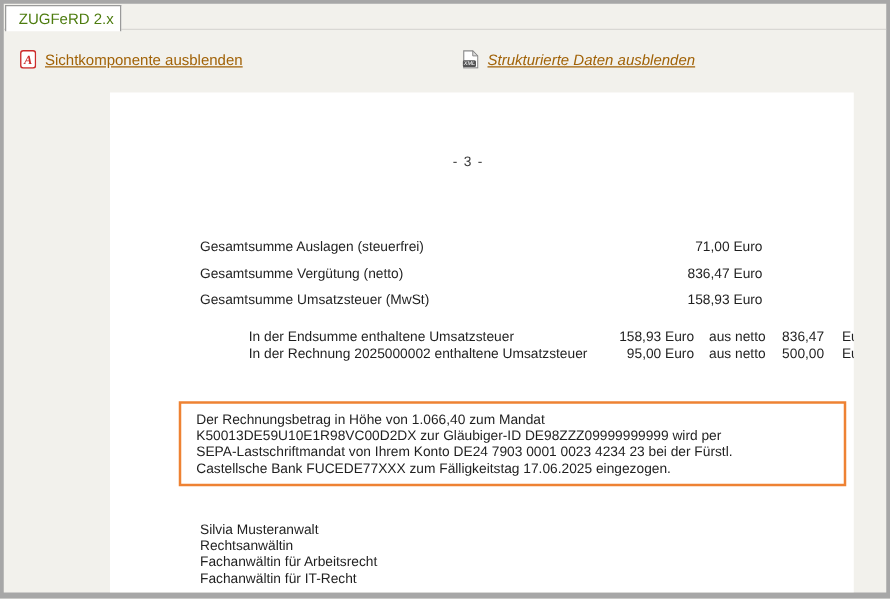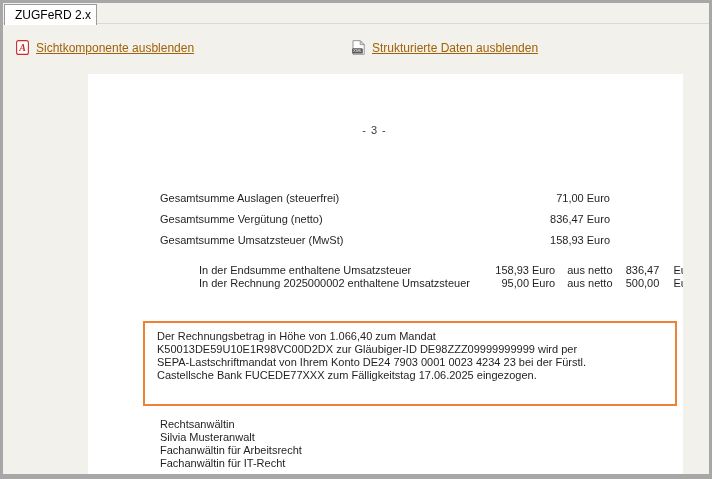--- a/index.html
+++ b/index.html
@@ -19,37 +19,37 @@
   .tabstrip{
     position:absolute; left:0; top:0; right:0; height:21px;
     border-bottom:1px solid #d9d8d4;
   }
   .tab{
     position:absolute; left:1px; top:1px;
     width:93px; height:21px;
     background:#ffffff;
     border:1px solid #9a9a9a;
     border-bottom:none;
-    font-size:12px; color:#000000;
+    font-size:12px; color:#4d7c0f;
     line-height:20px; padding-left:10px;
     cursor:default;
   }
 
   
   .link-item{
     position:absolute; top:37px;
     display:flex; align-items:center; gap:7px;
     cursor:pointer;
   }
   .link-item .ltext{
     font-size:12px; color:#a16207; text-decoration:underline;
     white-space:nowrap;
   }
   .link-pdf{ left:13px; }
-  .link-xml{ left:349px; }
+  .link-xml{ left:367px;font-style:italic; }
   .ficon{ width:13px; height:15px; display:block; }
 
   
   .page{
     position:absolute; left:85px; top:71px;
     width:595px; height:400px;
     background:#ffffff;
     overflow:hidden;
     font-size:11px; color:#1f1f1f;
   }
@@ -72,21 +72,21 @@
   .taxlines .xrow{ display:flex; line-height:13px; white-space:nowrap;margin-left:39px; }
   .taxlines .xlabel{ width:288px; }
   .taxlines .xamt{ width:42px; text-align:right; }
   .taxlines .xunit{ margin-left:3px; }
   .taxlines .xmid{ margin-left:12px; }
   .taxlines .xnet{ width:56px; text-align:center; margin-left:2px; }
   .taxlines .xnetunit{ margin-left:3px; }
 
   .sepa-note{
     position:absolute; left:55px; top:247px;
-    width:534px; height:85px;
+    width:534px; height:68px;
     border:2px solid #ee8233;
     padding:7px 0 0 12px;
   }
   .sepa-note .nline{ line-height:13px; white-space:nowrap; }
 
   .signature{
     position:absolute; left:72px; top:344px;
   }
   .signature .sline{ line-height:13px; white-space:nowrap; }
 </style>
@@ -160,20 +160,20 @@
     </div>
 
     <div class="sepa-note">
       <div class="nline">Der Rechnungsbetrag in Höhe von 1.066,40 zum Mandat</div>
       <div class="nline">K50013DE59U10E1R98VC00D2DX zur Gläubiger-ID DE98ZZZ09999999999 wird per</div>
       <div class="nline">SEPA-Lastschriftmandat von Ihrem Konto DE24 7903 0001 0023 4234 23 bei der Fürstl.</div>
       <div class="nline">Castellsche Bank FUCEDE77XXX zum Fälligkeitstag 17.06.2025 eingezogen.</div>
     </div>
 
     <div class="signature">
+      <div class="sline">Silvia Musteranwalt</div>
       <div class="sline">Rechtsanwältin</div>
-      <div class="sline">Silvia Musteranwalt</div>
       <div class="sline">Fachanwältin für Arbeitsrecht</div>
       <div class="sline">Fachanwältin für IT-Recht</div>
     </div>
 
   </div>
 </div>
 
 </body></html>

